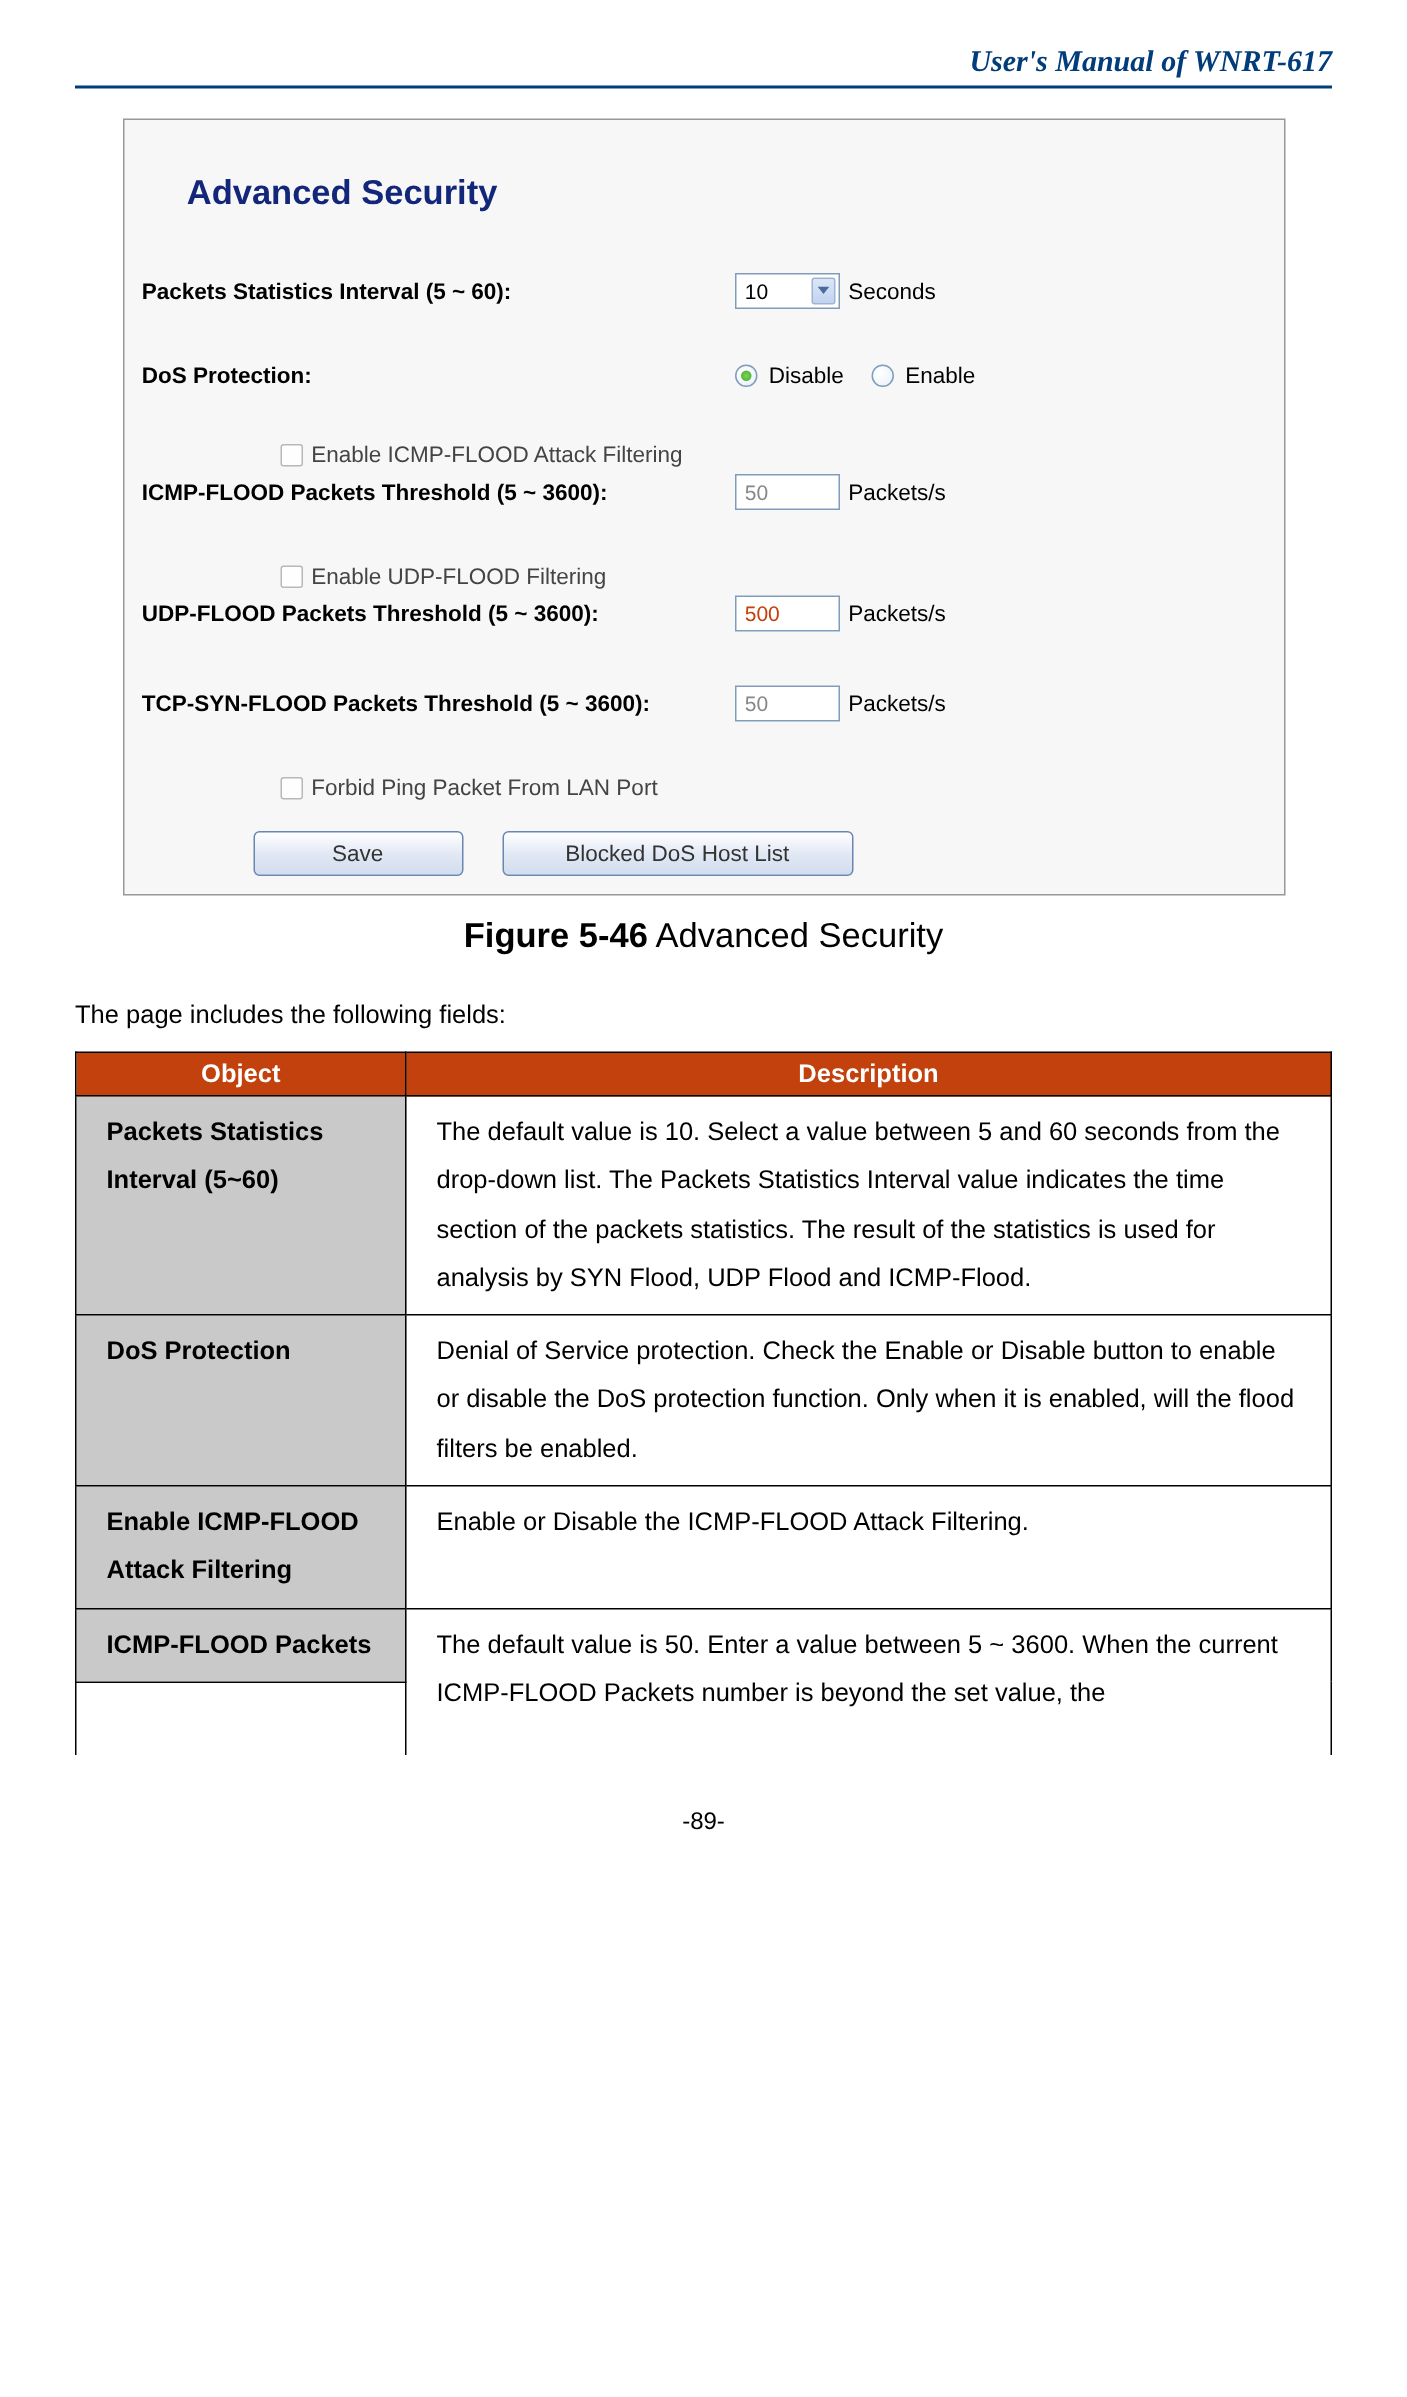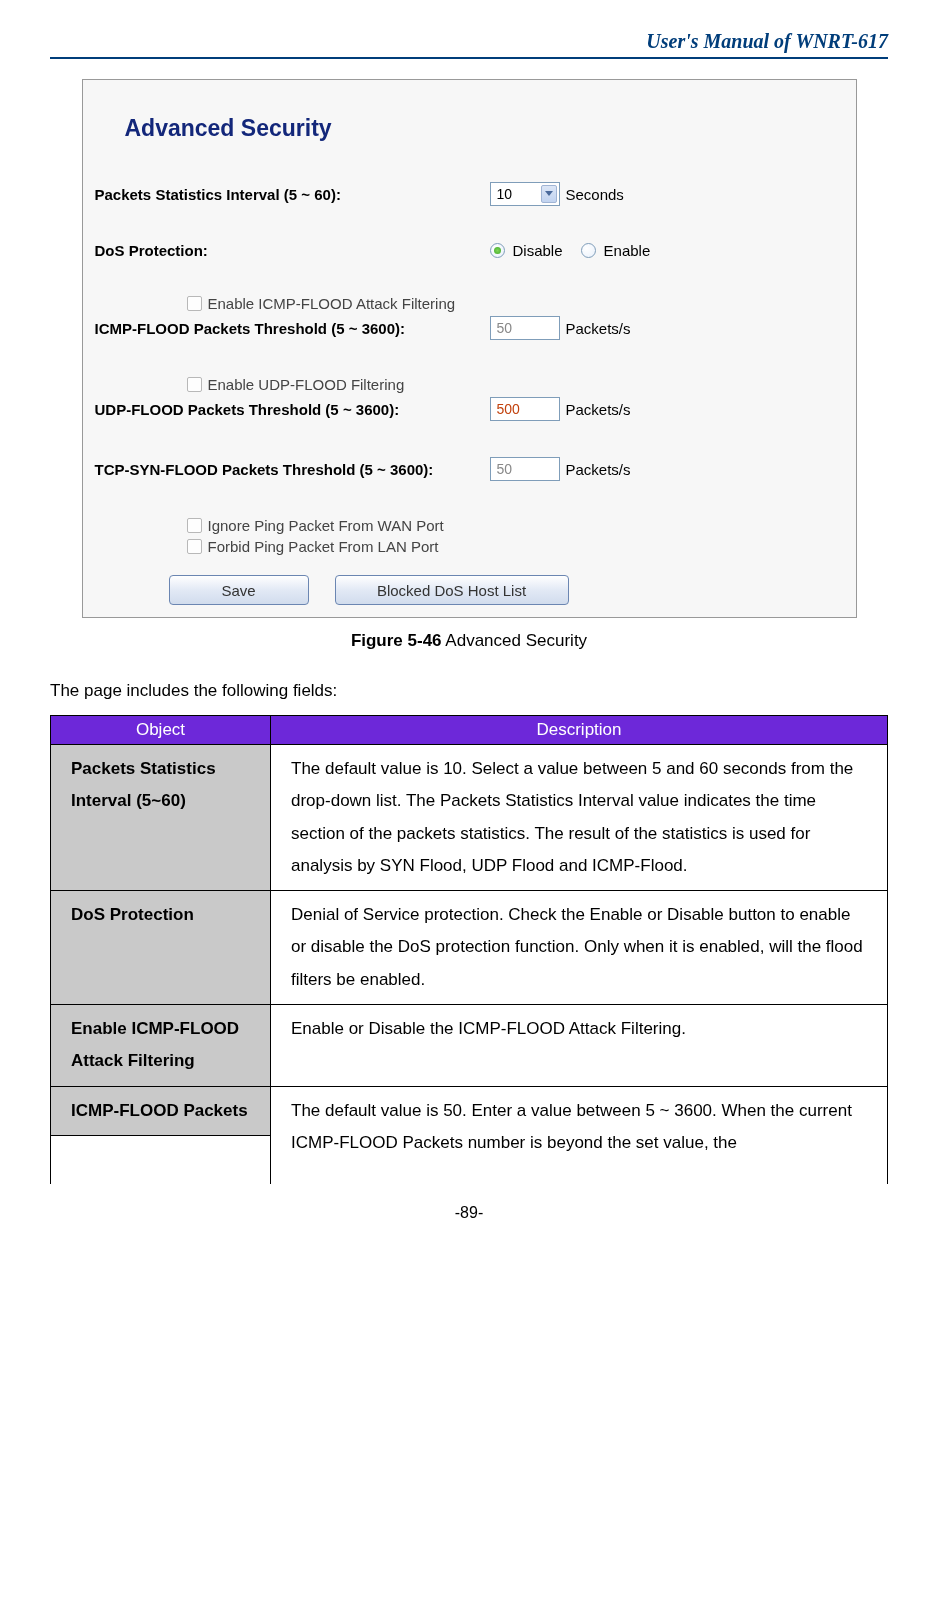--- a/index.html
+++ b/index.html
@@ -143,59 +143,59 @@
       color: #333;
       display: inline-flex;
       align-items: center;
       justify-content: center;
       font-family: Arial;
     }
     .btn.save { width: 140px; }
     .btn.blocked { width: 234px; }
     .figure-caption {
       text-align: center;
-      font-size: 17px;
+      font-size: 23px;
       margin: 13px 0 30px;
     }
     .figure-caption b { font-weight: bold; }
     .intro-text {
       font-size: 17px;
       margin: 0 0 14px 0;
       color: #000;
       padding-left: 0;
     }
     .desc-table {
       width: 100%;
       border-collapse: collapse;
       font-size: 17px;
     }
     .desc-table th {
-      background: #6d28d9;
+      background: #c2410c;
       color: #fff;
-      font-weight: normal;
+      font-weight: bold;
       border: 1px solid #000;
       padding: 4px 0;
     }
     .desc-table th:first-child { width: 220px; }
     .desc-table td {
       border: 1px solid #000;
       padding: 8px 20px;
       vertical-align: top;
       line-height: 1.9;
     }
     .desc-table td.obj {
       background: #c9c9c9;
       font-weight: bold;
     }
     .desc-table tr.cutoff td { border-bottom: none; }
     .desc-table tr.cutoff td.obj-white { background: white; border-top: none; }
     .page-num {
       text-align: center;
       font-size: 16px;
-      margin-top: 20px;
+      margin-top: 36px;
     }
   </style>
 </head>
 <body>
 
 <div class="page">
   <div class="header-title">User's  Manual  of  WNRT-617</div>
   <hr class="header-rule">
 
   <div class="screenshot">
@@ -265,24 +265,20 @@
         <div class="form-ctrl">
           <input class="input-box" value="50" style="">
           <span>Packets/s</span>
         </div>
       </div>
 
       <div class="spacer"></div>
 
       <div class="check-row">
         <span class="check-box-ctrl"></span>
-        <span>Ignore Ping Packet From WAN Port</span>
-      </div>
-      <div class="check-row">
-        <span class="check-box-ctrl"></span>
         <span>Forbid Ping Packet From LAN Port</span>
       </div>
 
       <div class="spacer-sm"></div>
 
       <div class="btn-row">
         <div class="btn save">Save</div>
         <div class="btn blocked">Blocked DoS Host List</div>
       </div>
     </div>

